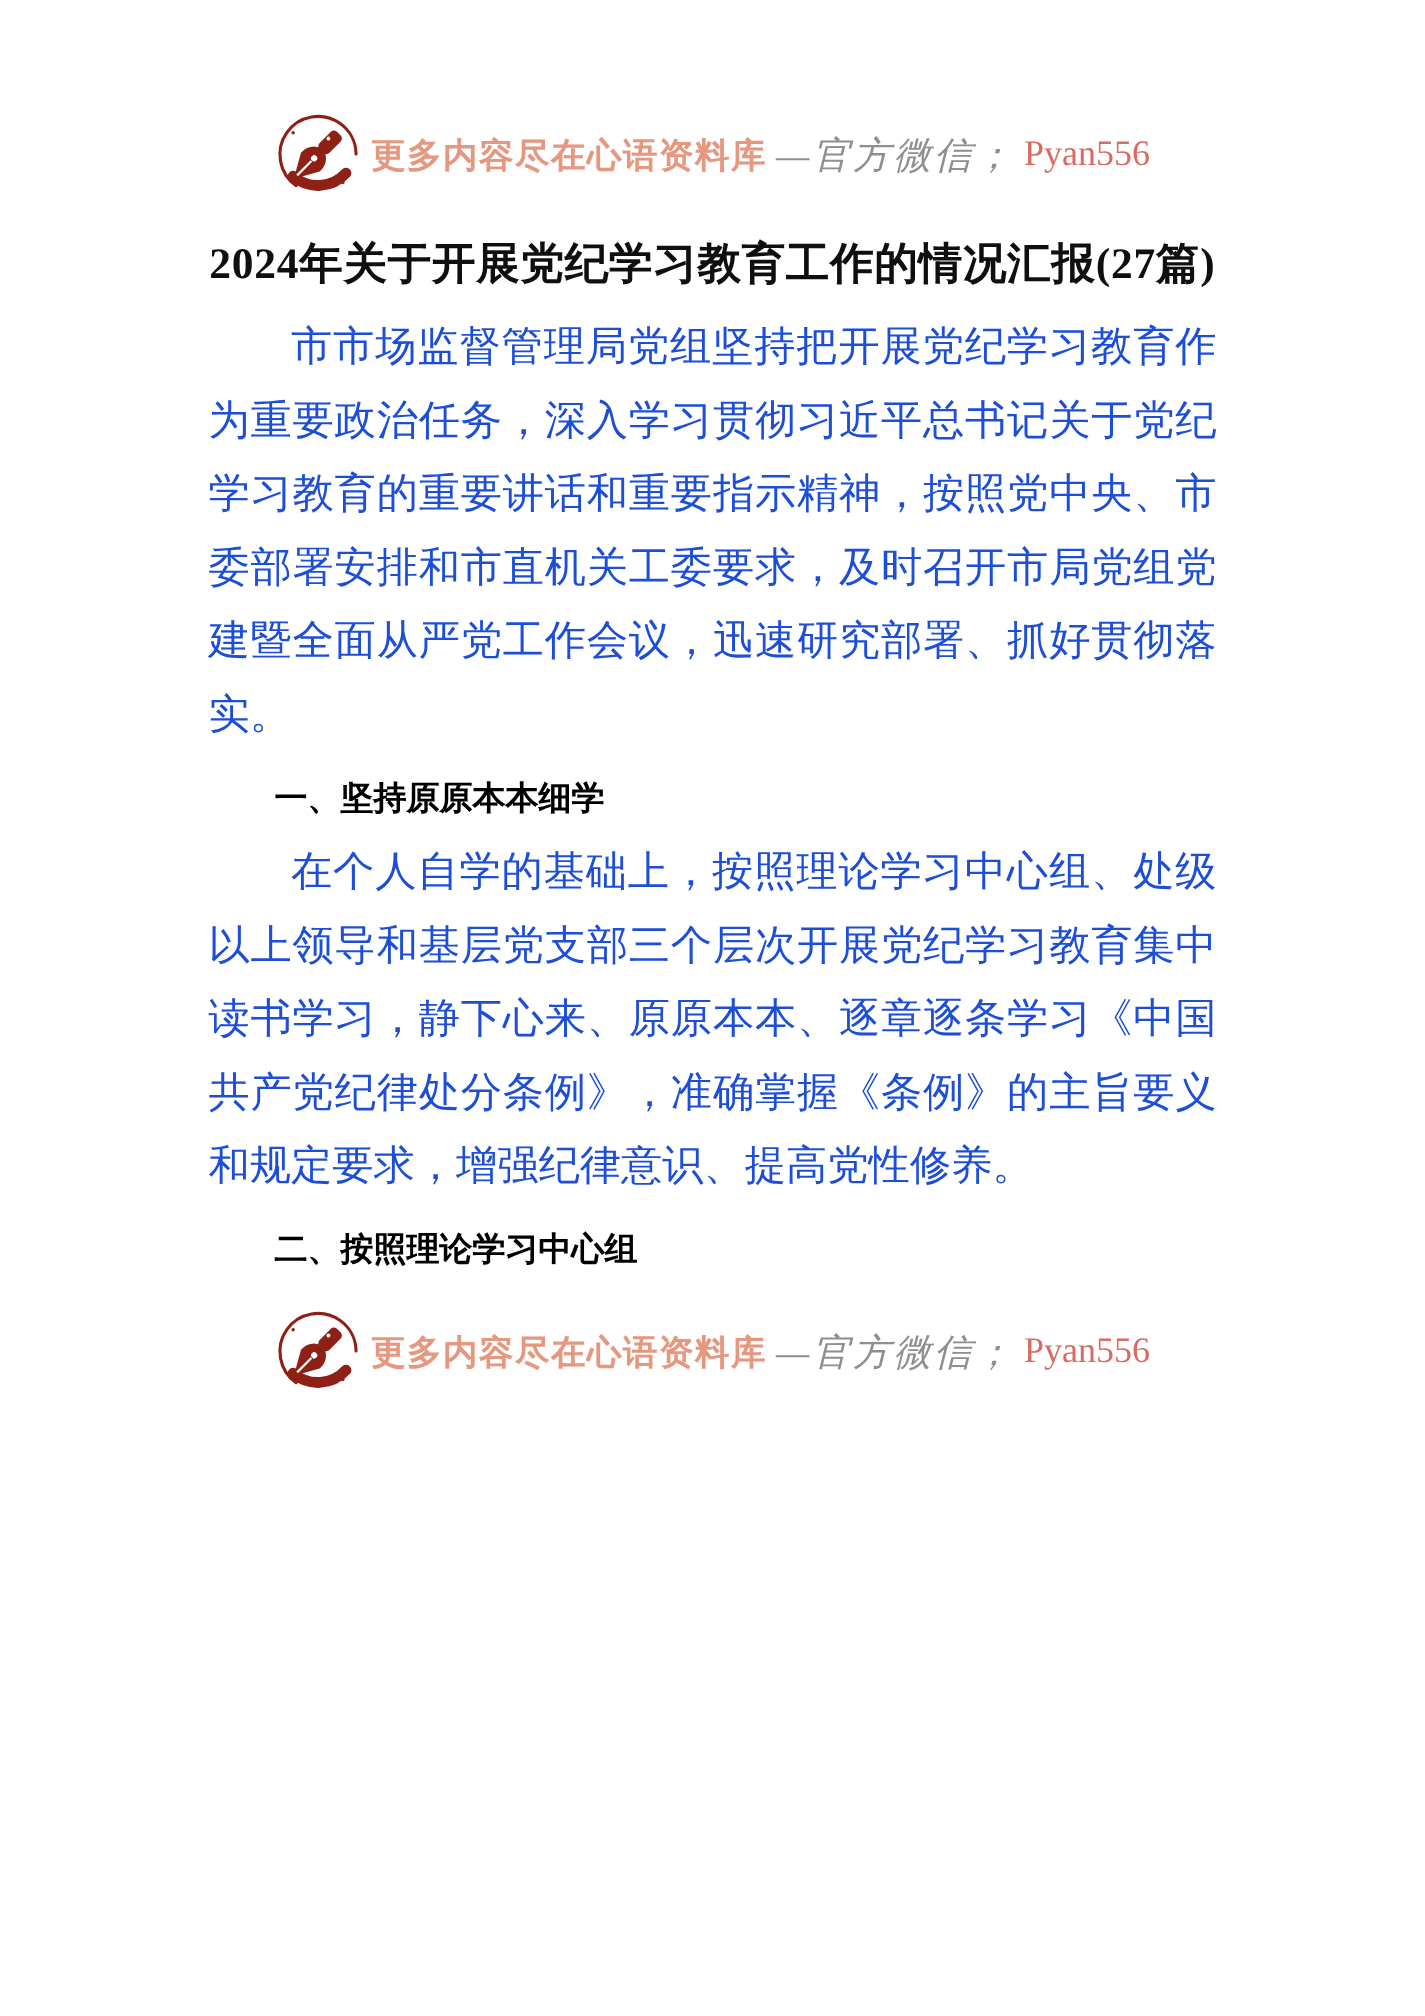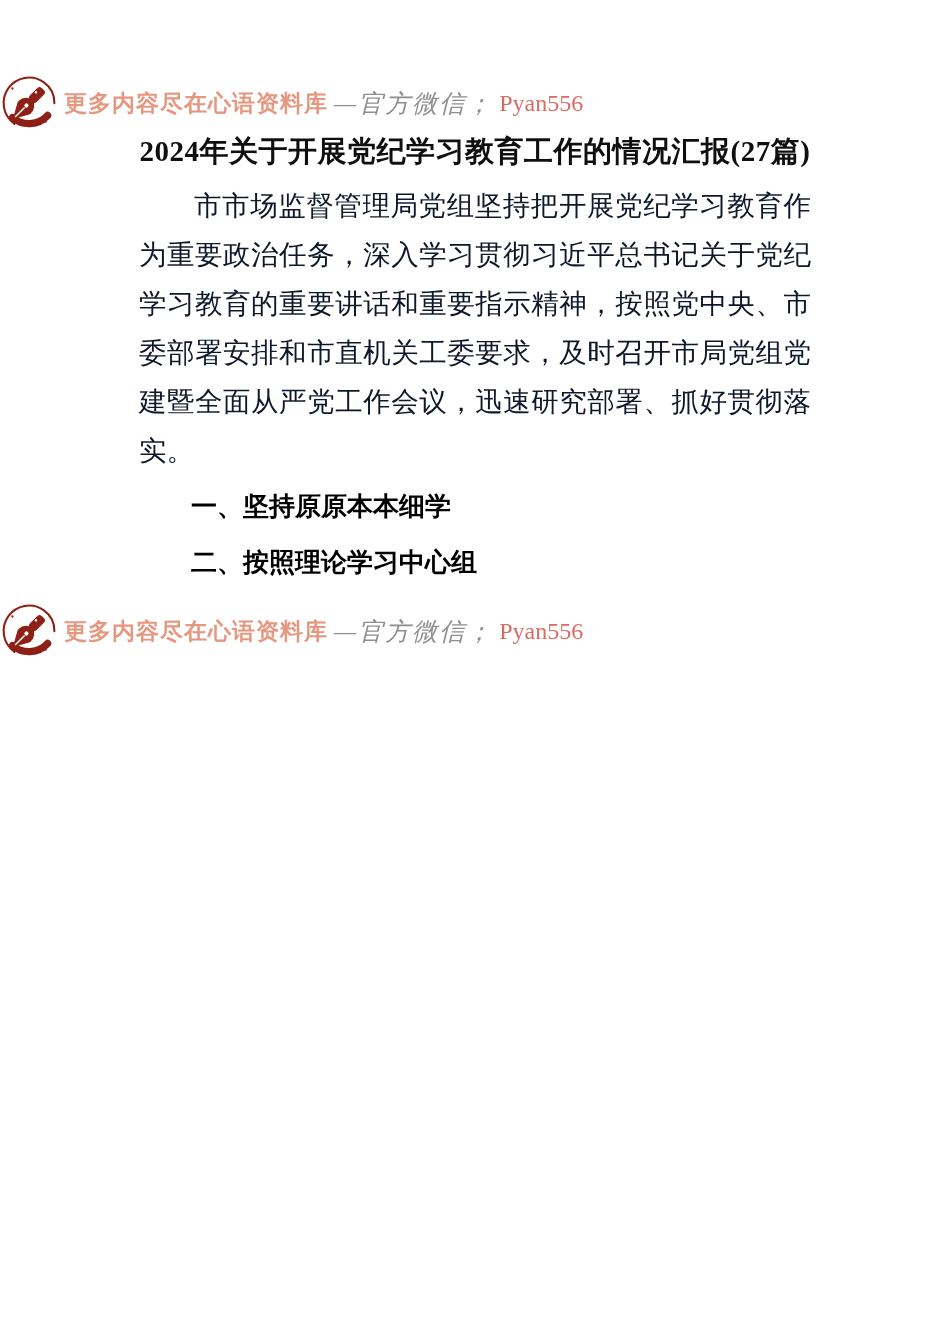--- a/index.html
+++ b/index.html
@@ -11,20 +11,21 @@
     font-family: "Liberation Serif", "DejaVu Serif", serif;
     color: #0f0f0f;
     overflow: hidden;
   }
   .page { width: 950px; height: 1344px; background: #ffffff; }
 
   
   .brand-row {
     display: flex;
     align-items: center;
+    justify-content: center;
     gap: 6px;
     height: 62px;
   }
   .brand-row.header { margin-top: 72px; }
   .brand-row.footer { margin-top: 13px; }
   .brand-logo { width: 58px; height: 58px; flex: 0 0 auto; }
   .brand-text {
     font-size: 23px;
     font-weight: bold;
     color: #e5977f;
@@ -45,44 +46,45 @@
     white-space: nowrap;
   }
 
   
   .content {
     width: 672px;
     margin: 0 auto;
     text-align: justify;
   }
   .doc-title {
+    margin-top: 25px;
     text-align: center;
     font-size: 29px;
     font-weight: bold;
     line-height: 35px;
     letter-spacing: 0.5px;
   }
   .doc-subtitle {
     margin-top: 15px;
     text-align: center;
     font-size: 29px;
     font-weight: bold;
     line-height: 35px;
     letter-spacing: 0.5px;
   }
   .body-block { margin-top: 12px; }
   .para {
     font-size: 27.5px;
     line-height: 49px;
     text-indent: 2em;
     text-align: justify;
-    color: #0f172a;
+    color: #1d4ed8;
   }
   .heading {
-    font-size: 26px;
+    font-size: 22px;
     line-height: 49px;
     font-weight: bold;
     text-indent: 2em;
     margin-top: 7px;
     color: #000000;
   }
 </style>
 </head>
 <body>
 
@@ -108,20 +110,21 @@
     <span class="brand-wechat-label">—官方微信；</span>
     <span class="brand-wechat-id">Pyan556</span>
   </div>
 
   <div class="content">
     <div class="doc-title">2024年关于开展党纪学习教育工作的情况汇报(27篇)</div>
 
     <div class="body-block">
       <p class="para">市市场监督管理局党组坚持把开展党纪学习教育作为重要政治任务，深入学习贯彻习近平总书记关于党纪学习教育的重要讲话和重要指示精神，按照党中央、市委部署安排和市直机关工委要求，及时召开市局党组党建暨全面从严党工作会议，迅速研究部署、抓好贯彻落实。</p>
       <p class="heading">一、坚持原原本本细学</p>
+      <p class="para">在个人自学的基础上，按照理论学习中心组、处级以上领导和基层党支部三个层次开展党纪学习教育集中读书学习，静下心来、原原本本、逐章逐条学习《中国共产党纪律处分条例》，准确掌握《条例》的主旨要义和规定要求，增强纪律意识、提高党性修养。</p>
       <p class="heading">二、按照理论学习中心组</p>
     </div>
   </div>
 
   <div class="brand-row footer">
     <svg class="brand-logo" viewBox="0 0 56 56" xmlns="http://www.w3.org/2000/svg">
       <circle cx="28" cy="28" r="24.5" fill="none" stroke="#8e2015" stroke-width="2" stroke-dasharray="100 54" stroke-linecap="round" transform="rotate(125 28 28)"></circle>
       <path d="M12 42 A24.5 24.5 0 0 0 46 40" fill="none" stroke="#8e2015" stroke-width="7" stroke-linecap="round"></path>
       <g transform="rotate(225 28 28)">
         <rect x="23.5" y="31" width="9" height="16" rx="3" fill="#8e2015"></rect>

